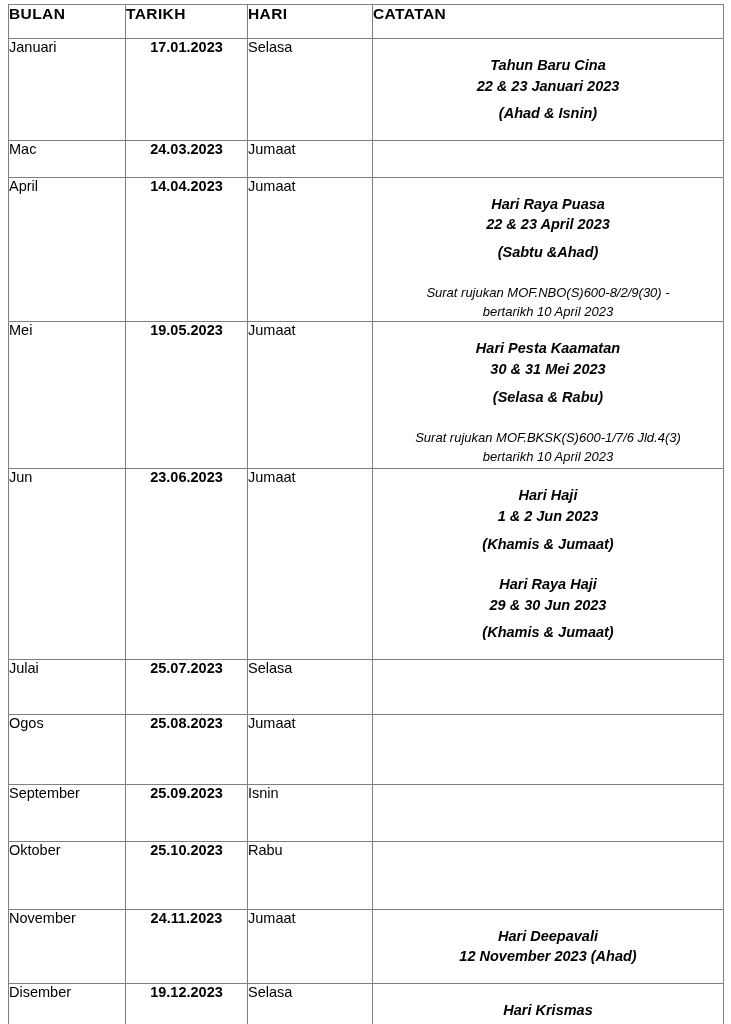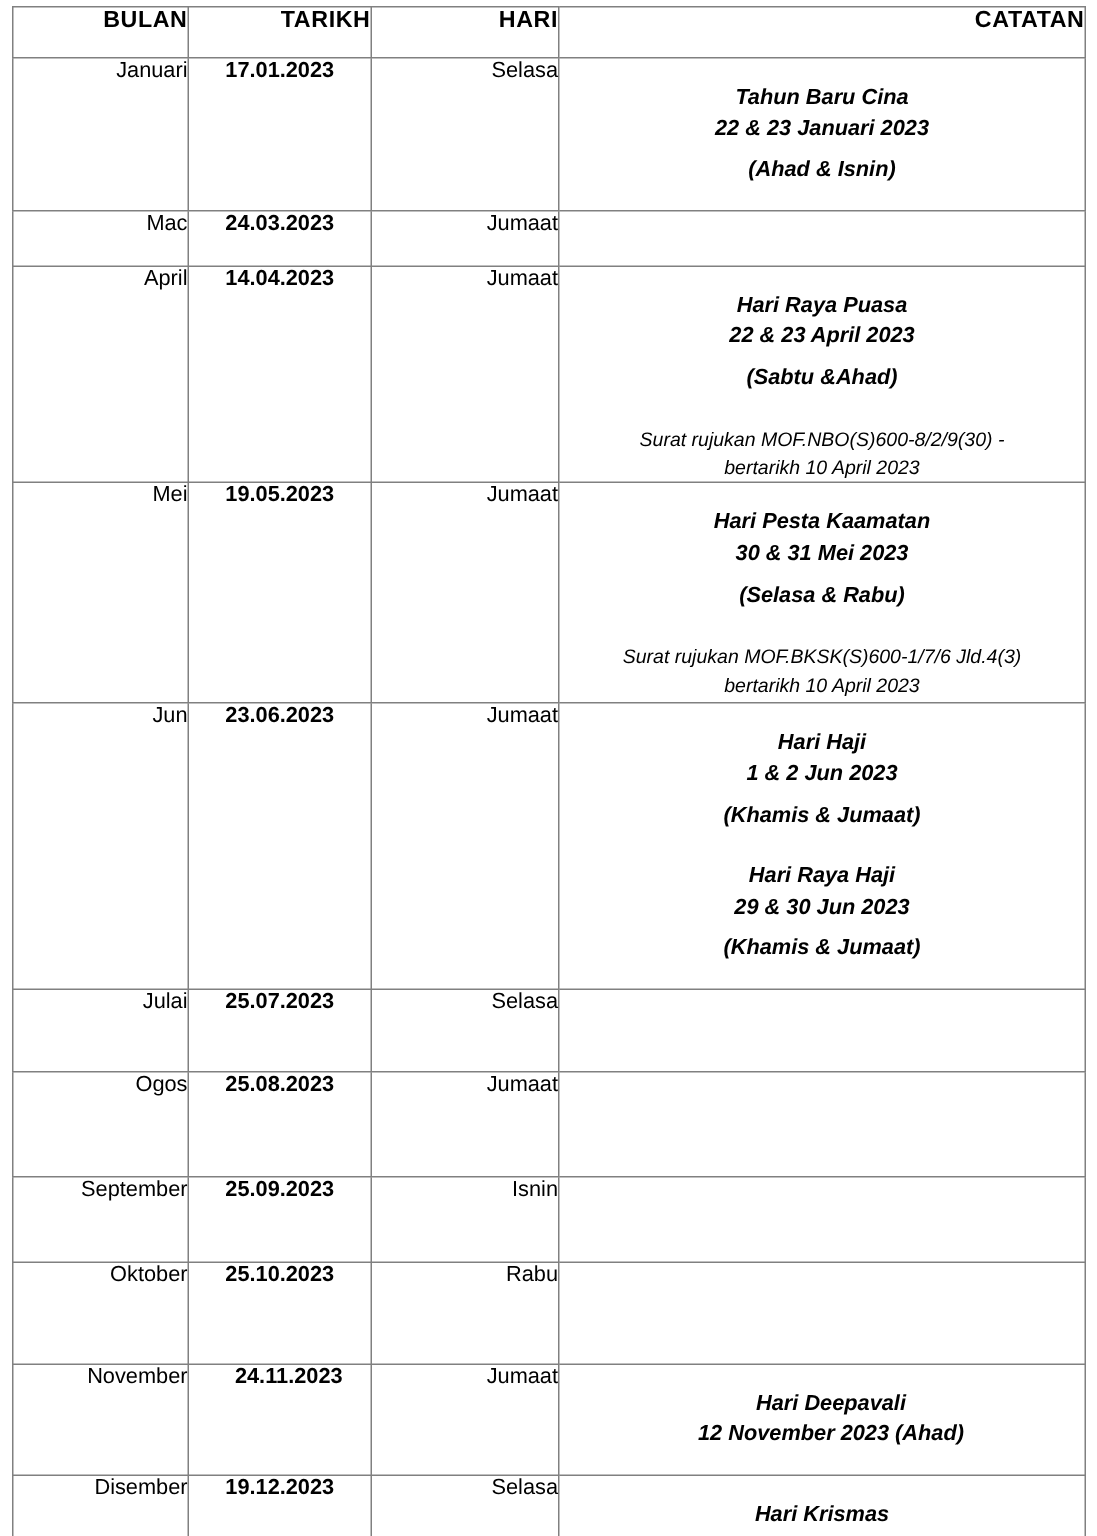--- a/index.html
+++ b/index.html
@@ -43,45 +43,45 @@
   }
 
   col.col-bulan   { width: 117px; }
   col.col-tarikh  { width: 122px; }
   col.col-hari    { width: 125px; }
   col.col-catatan { width: 351px; }
 
   
   thead th {
     height: 34px;
-    text-align: right;
+    text-align: left;
     vertical-align: middle;
     font-size: 15.5px;
     font-weight: bold;
     letter-spacing: 0.4px;
     padding: 4px 2px;
   }
 
   
   td.cell-bulan {
-    text-align: right;
+    text-align: left;
     font-size: 14.5px;
     font-weight: normal;
     padding-top: 9px;
     padding-bottom: 4px;
   }
   td.cell-tarikh {
     text-align: center;
     font-size: 14.5px;
     font-weight: bold;
     padding-top: 9px;
     padding-bottom: 4px;
   }
   td.cell-hari {
-    text-align: right;
+    text-align: left;
     font-size: 14.5px;
     font-weight: normal;
     padding-top: 9px;
     padding-bottom: 4px;
   }
   td.cell-catatan {
     text-align: center;
     padding: 8px 10px 6px 10px;
   }
 
@@ -112,21 +112,21 @@
   tr.r-januari   td { height: 84px; }
   tr.r-februari  td { height: 39px; }
   tr.r-mac       td { height: 37px; }
   tr.r-april     td { height: 140px; }
   tr.r-mei       td { height: 147px; }
   tr.r-jun       td { height: 170px; }
   tr.r-julai     td { height: 55px; }
   tr.r-ogos      td { height: 70px; }
   tr.r-september td { height: 57px; }
   tr.r-oktober   td { height: 68px; }
-  tr.r-november  td { height: 68px; padding-left: 12px; }
+  tr.r-november  td { height: 68px; }
   tr.r-disember  td { height: 54px; }
 </style>
 </head>
 <body>
 
 <div class="sheet">
 
   <table class="schedule">
     <colgroup>
       <col class="col-bulan">

